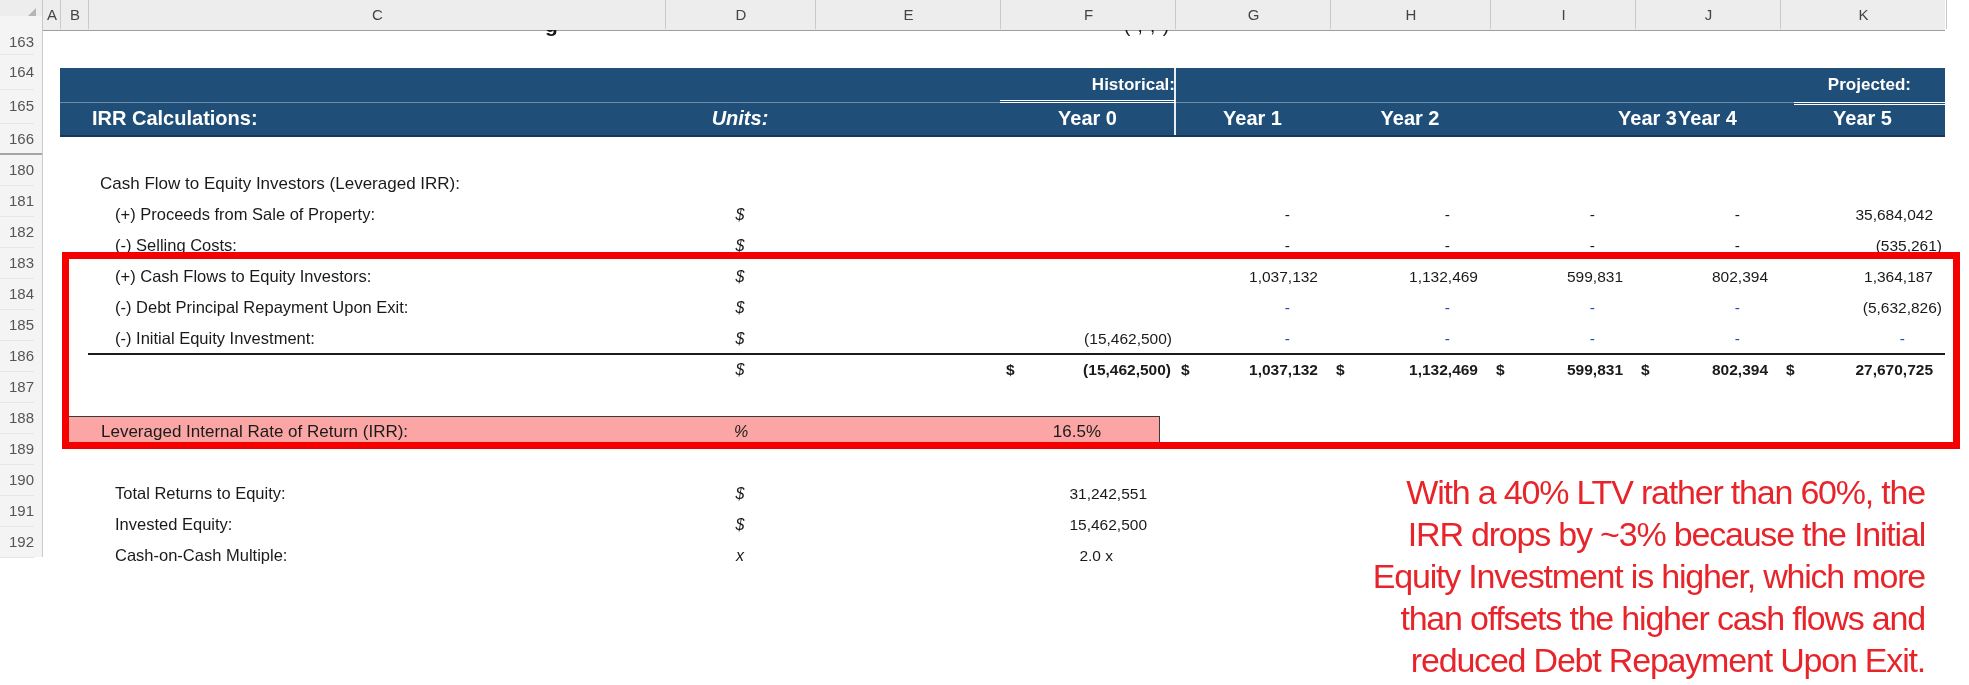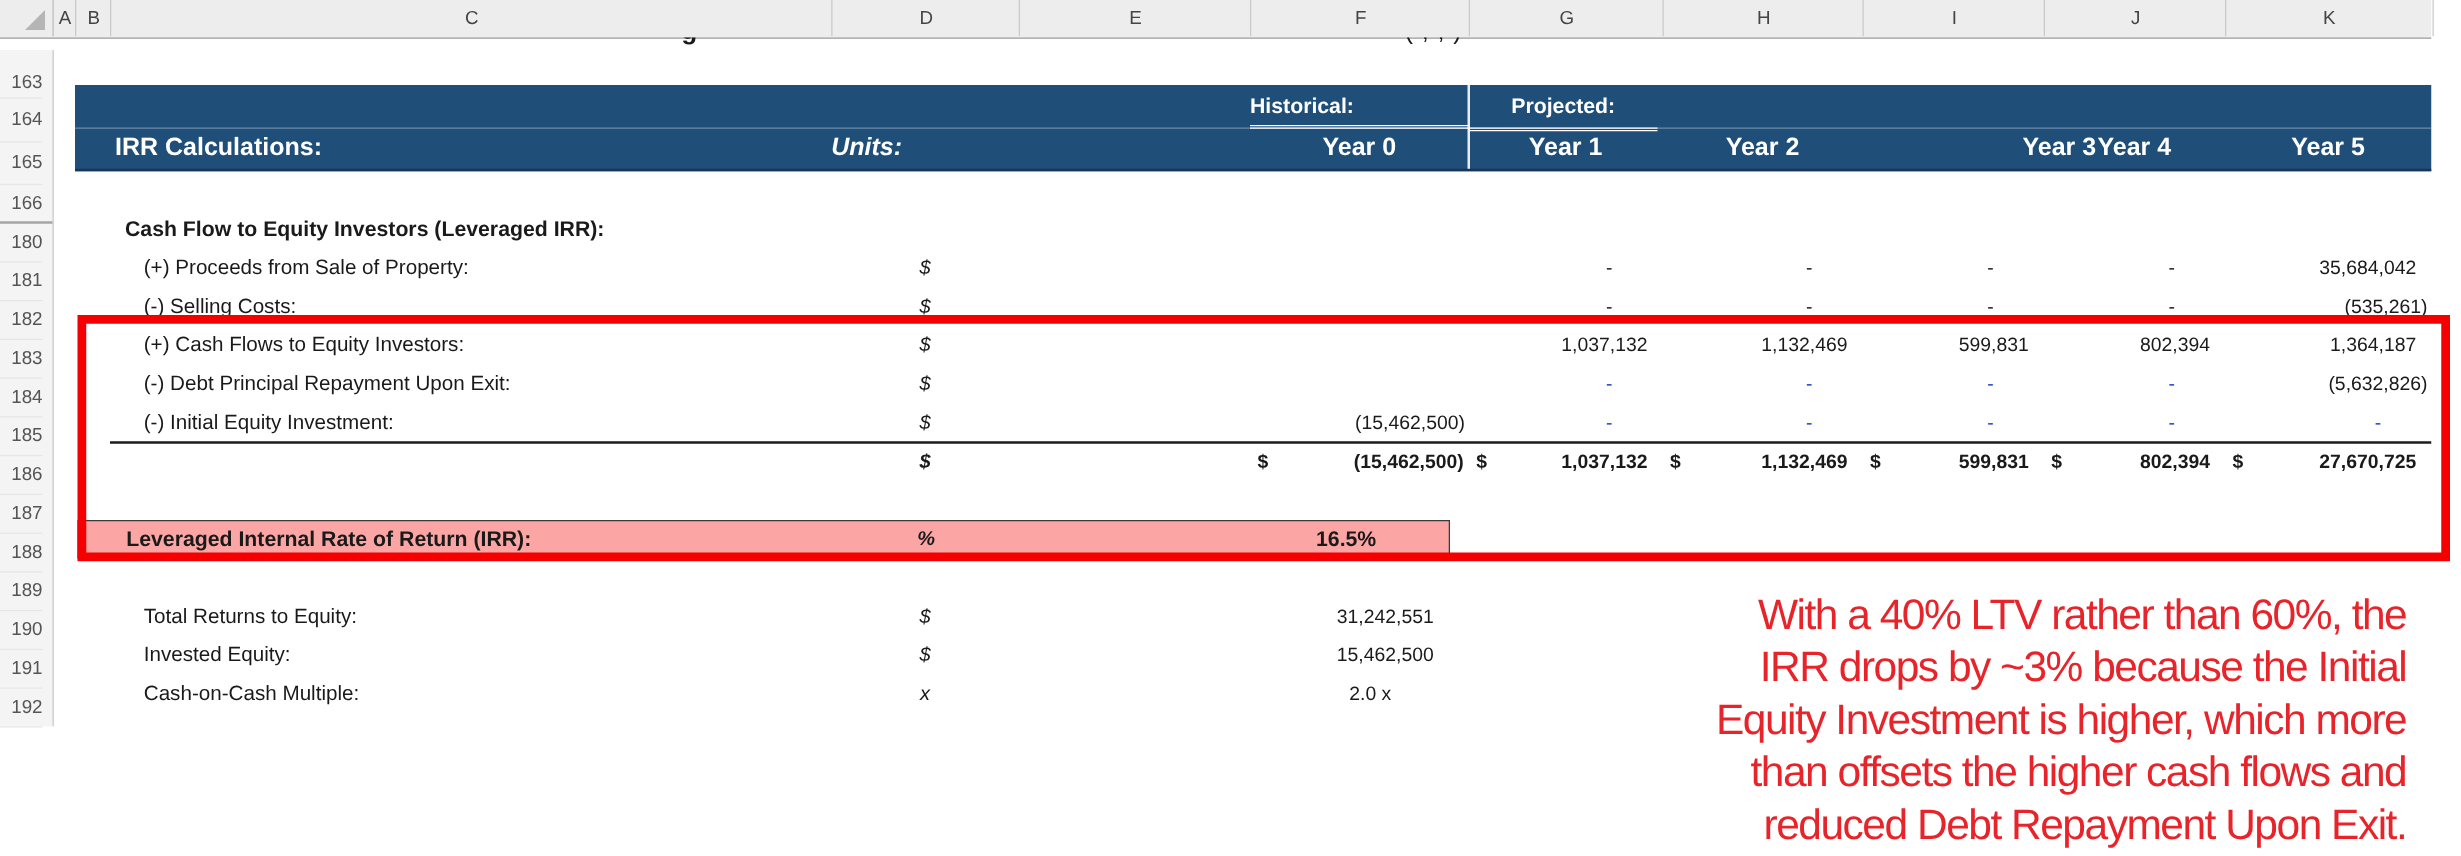--- a/index.html
+++ b/index.html
@@ -9,45 +9,45 @@
   
   .colstrip{position:absolute;left:0;top:0;width:1945px;height:30px;background:#ededed;
             border-bottom:1px solid #9e9e9e;}
   .collbl{position:absolute;top:0;height:29px;line-height:29px;text-align:center;
           font-size:15px;color:#444;border-left:1px solid #c9c9c9;}
   .selectall{position:absolute;left:0;top:0;width:42px;height:29px;border-right:1px solid #c9c9c9;}
   .selectall:before{content:"";position:absolute;right:6px;bottom:5px;
             border-left:16px solid transparent;border-bottom:16px solid #b5b5b5;}
 
   
-  .gutter{position:absolute;left:0;top:40px;width:42px;height:541px;background:#f4f4f4;
+  .gutter{position:absolute;left:0;top:16px;width:42px;height:541px;background:#f4f4f4;
           border-right:1px solid #c9c9c9;}
   .rn{position:absolute;left:0;width:34px;text-align:right;font-size:15px;color:#555;
       border-bottom:1px solid #e6e6e6;}
   .hiddenbreak{position:absolute;left:0;top:167px;width:42px;height:2px;background:#a6a6a6;}
 
   
   .r{position:absolute;left:0;width:1969px;height:31px;line-height:31px;}
   .cell{position:absolute;top:0;height:100%;}
   .lab{left:100px;font-size:16.5px;}
   .lab-in{left:115px;font-size:16.5px;}
   .units{left:665px;width:150px;text-align:center;font-style:italic;font-size:16px;}
   .v{text-align:right;font-size:15.5px;}
   .cF{left:1000px;width:175px}.cG{left:1175px;width:155px}.cH{left:1330px;width:160px}
   .cI{left:1490px;width:145px}.cJ{left:1635px;width:145px}.cK{left:1780px;width:165px}
   .pr{padding-right:12px;box-sizing:border-box}
   .prp{padding-right:3px;box-sizing:border-box}
   .prd{padding-right:40px;box-sizing:border-box}
-  .bold{font-weight:700}
+  .bold{font-weight:400}
   .bluetxt{color:#2244cc}
 
   
   .navy{position:absolute;left:60px;top:68px;width:1885px;height:69px;background:#1f4e79;
         color:#ffffff;border-bottom:2px solid #16365c;box-sizing:border-box;}
-  .navy .t1{position:absolute;top:0;height:35px;line-height:34px;font-weight:700;font-size:17px;text-align:left;}
+  .navy .t1{position:absolute;top:0;height:35px;line-height:34px;font-weight:700;font-size:17px;text-align:right;}
   .navy .t2{position:absolute;top:35px;height:32px;line-height:30px;font-weight:700;font-size:20px;}
   .hist{left:940px;width:175px;border-bottom:3px double #ffffff;box-sizing:border-box;}
   .proj{left:1115px;width:770px;}
   .proj .ul{display:inline-block;padding:0 34px;border-bottom:3px double #ffffff;}
   .vsep{position:absolute;left:1114px;top:0;width:2px;height:100%;background:rgba(255,255,255,.9);}
   .rowline{position:absolute;left:0;top:34px;width:100%;height:1px;background:rgba(255,255,255,.35);}
   .yr{text-align:center;}
 
   
   .sumline{position:absolute;left:88px;top:353px;width:1857px;height:2px;background:#1c1c1c;}
@@ -113,21 +113,21 @@
     <span class="f1">g</span>
     <span class="f2">( , , )</span>
   </div>
 
   <div class="navy">
     <div class="rowline"></div>
     <div class="t1 hist">Historical:</div>
     <div class="t1 proj"><span class="ul">Projected:</span></div>
     <div class="vsep"></div>
     <div class="t2" style="left:32px">IRR Calculations:</div>
-    <div class="t2" style="left:605px;width:150px;text-align:left;font-style:italic">Units:</div>
+    <div class="t2" style="left:605px;width:150px;text-align:center;font-style:italic">Units:</div>
     <div class="t2 yr" style="left:940px;width:175px">Year 0</div>
     <div class="t2 yr" style="left:1115px;width:155px">Year 1</div>
     <div class="t2 yr" style="left:1270px;width:160px">Year 2</div>
     <div class="t2 yr" style="left:1515px;width:145px">Year 3</div>
     <div class="t2 yr" style="left:1575px;width:145px">Year 4</div>
     <div class="t2 yr" style="left:1720px;width:165px">Year 5</div>
   </div>
 
   <div class="r" style="top:168px">
     <div class="cell lab bold" style="font-size:17px">Cash Flow to Equity Investors (Leveraged IRR):</div>

